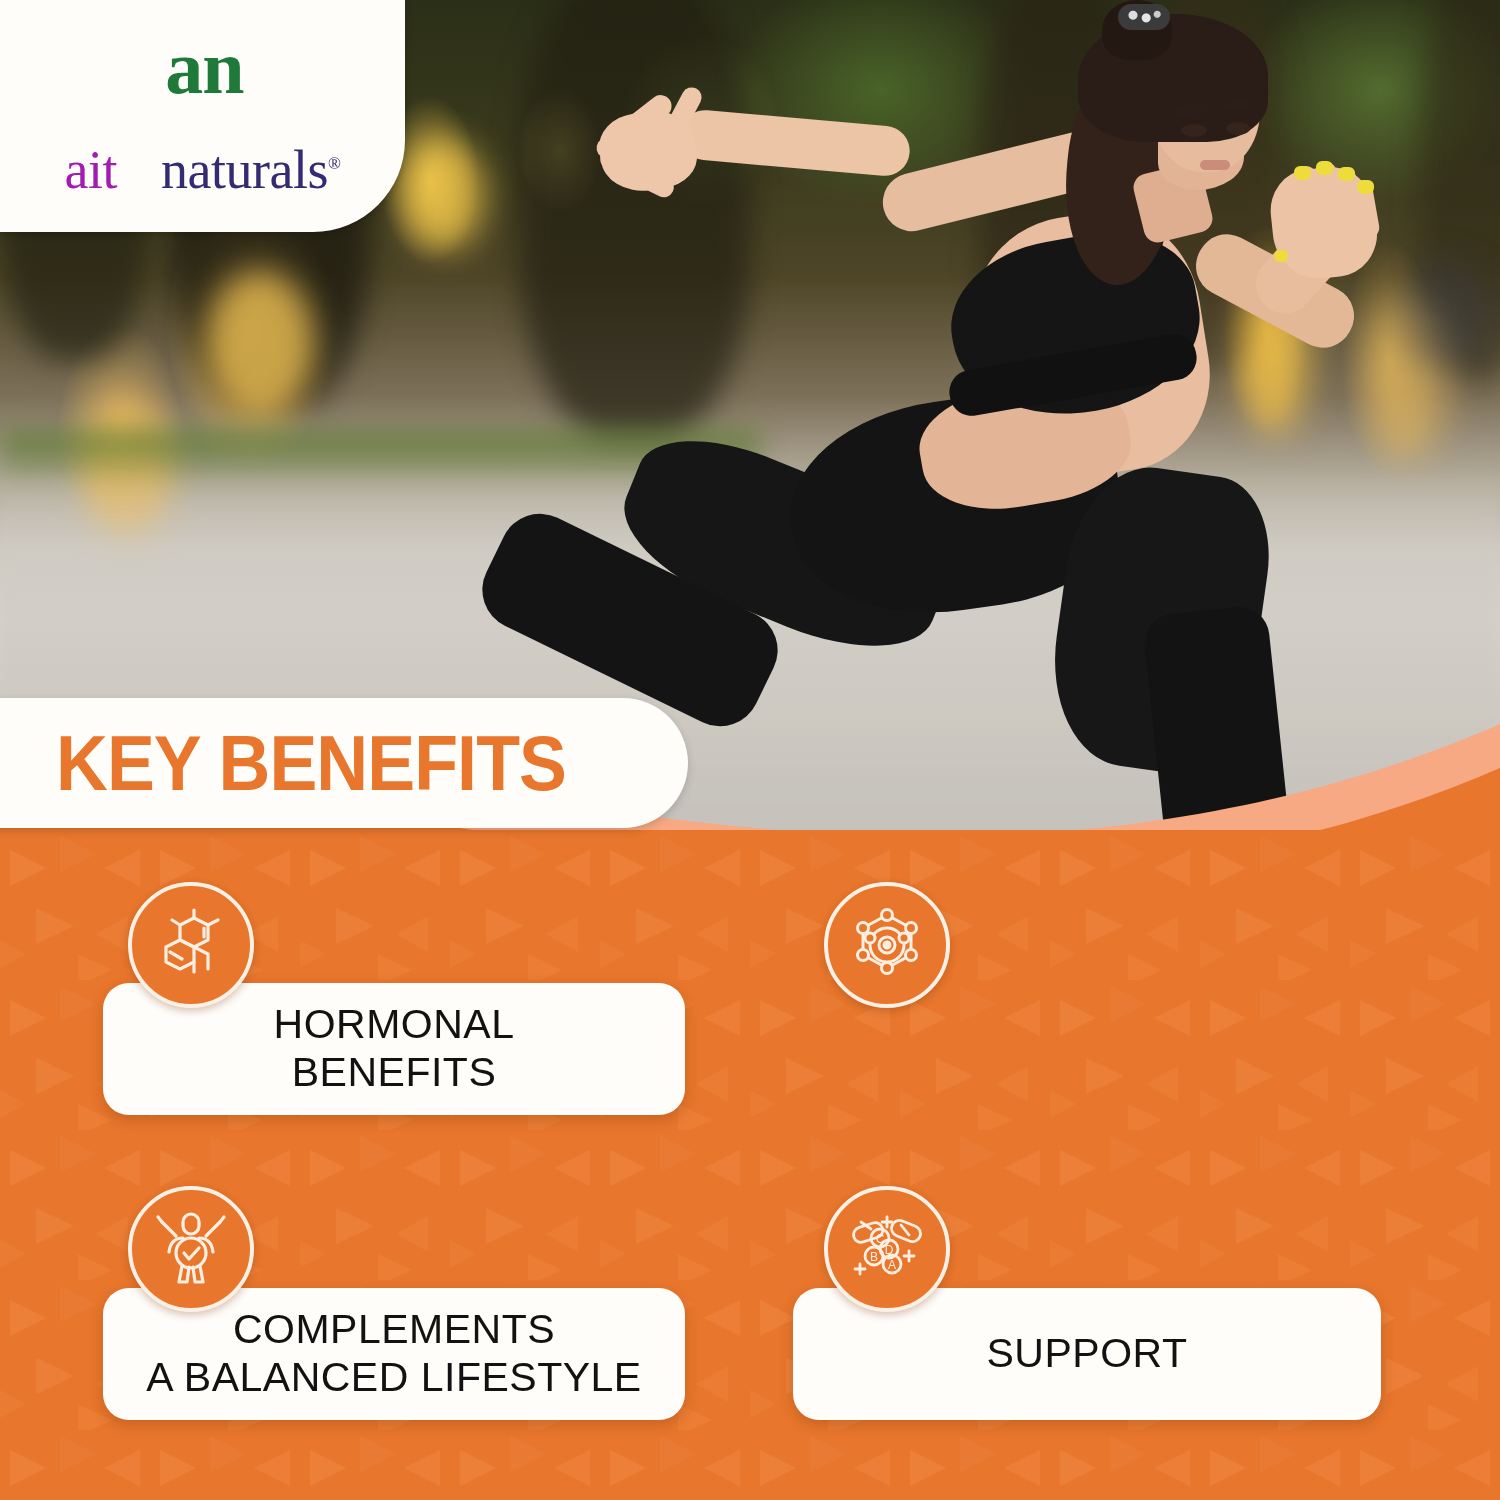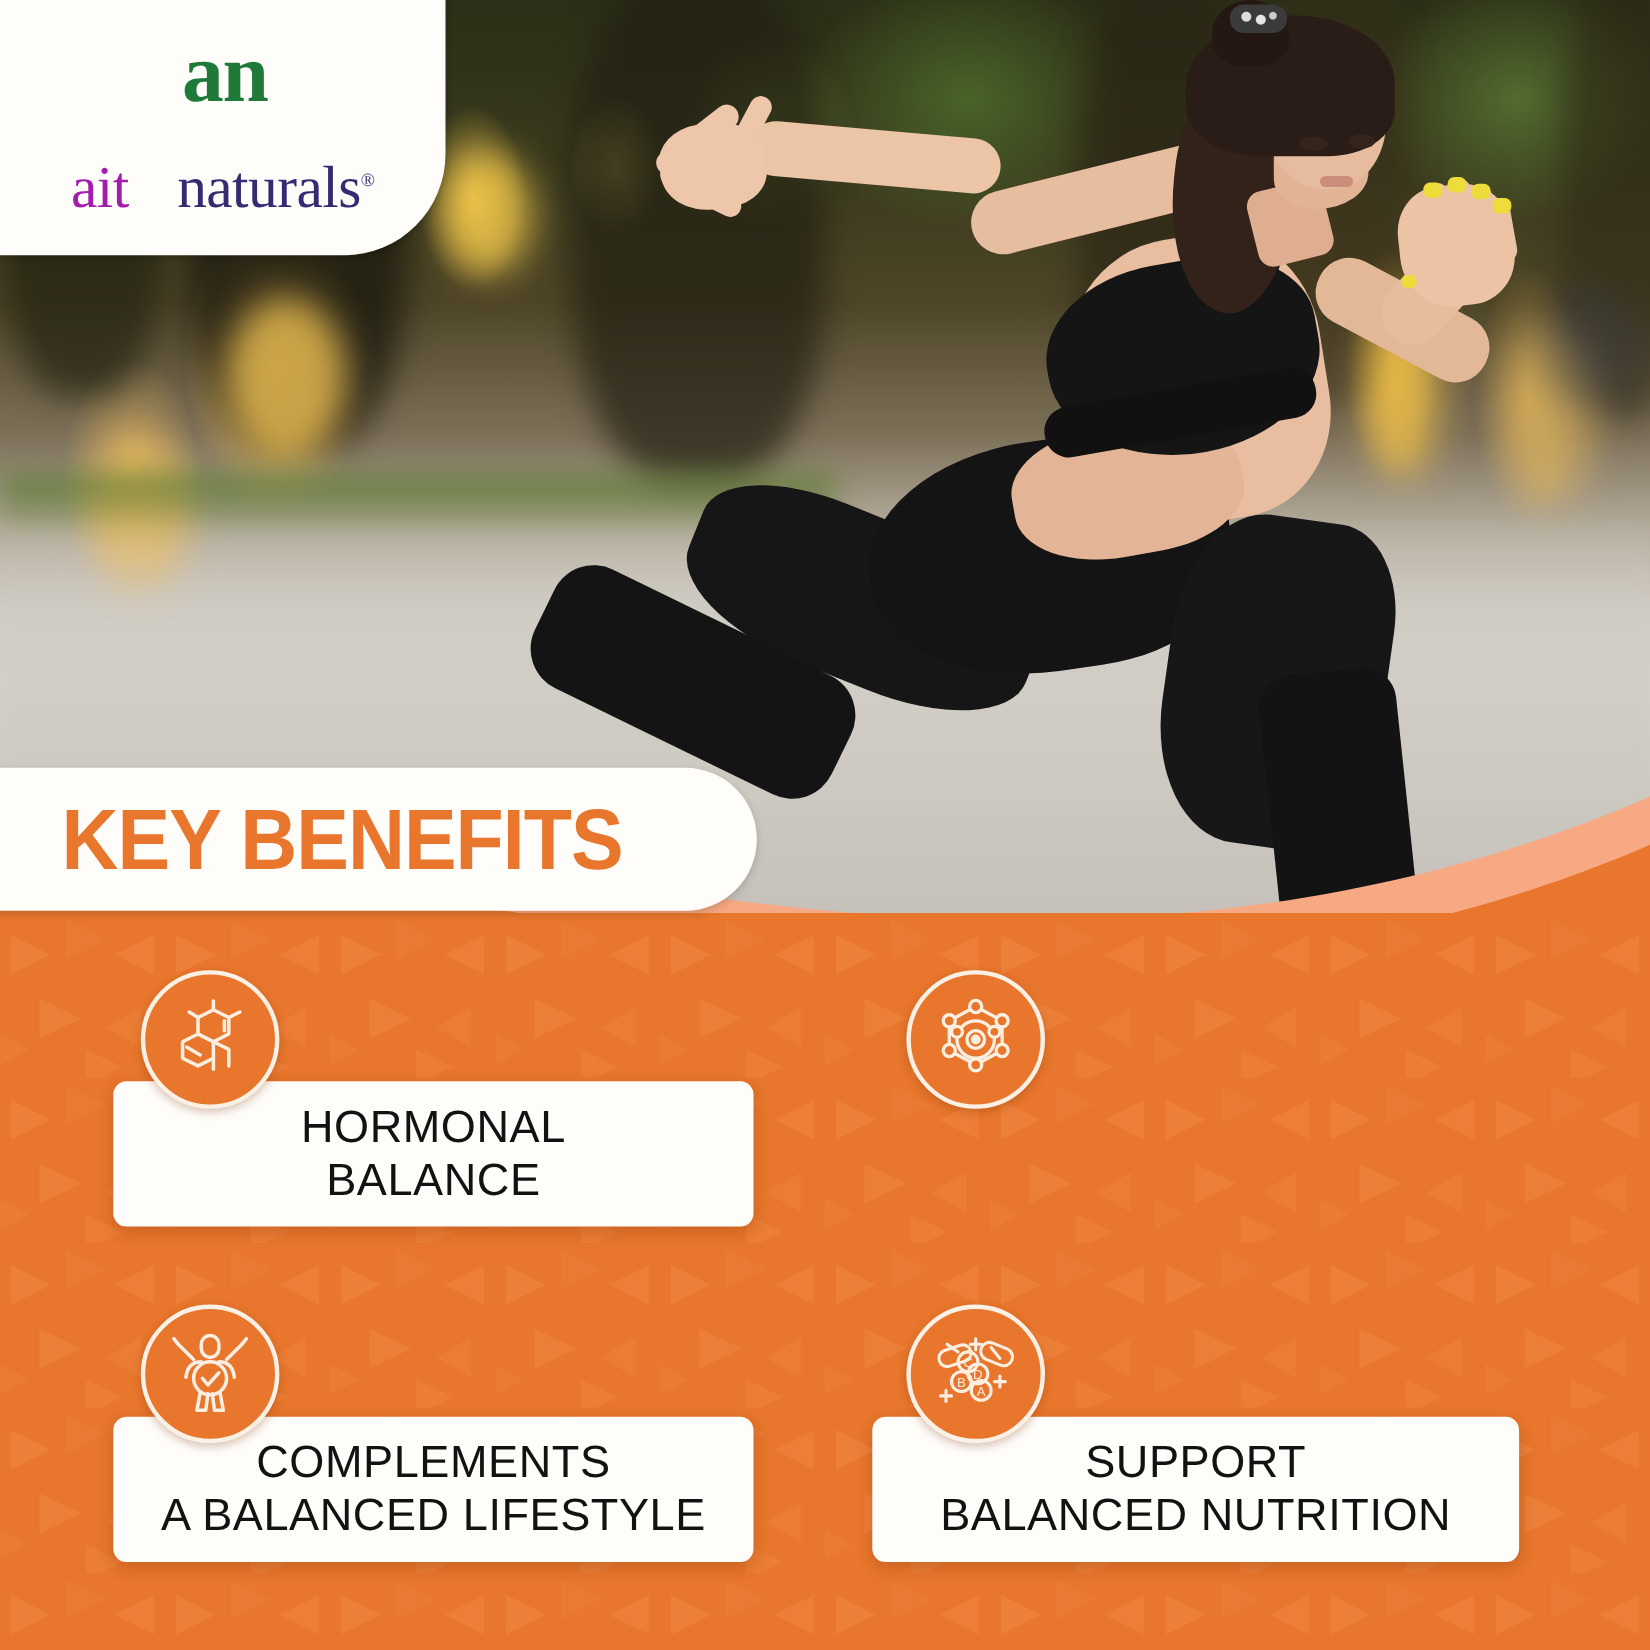--- a/index.html
+++ b/index.html
@@ -144,21 +144,21 @@
   .kb-text{
     margin-left:80px;
     font-family:"Liberation Sans Narrow","Liberation Sans",sans-serif;
     font-weight:700;font-size:78px;letter-spacing:-1px;
     color:#E8762C;transform:scaleX(.92);transform-origin:left center;
     white-space:nowrap;
   }
 
   
   .card{
-    position:absolute;background:#fffdfa;border-radius:12px;
+    position:absolute;background:#fffdfa;border-radius:26px;
     box-shadow:0 5px 14px rgba(120,50,10,.28);
     display:flex;align-items:center;justify-content:center;text-align:center;
   }
   .card-text{
     font-family:"Liberation Sans", sans-serif;
     font-size:41px;font-weight:400;color:#121212;
     line-height:1.17;letter-spacing:.5px;padding:0 16px;
   }
   .icon-circle{
     position:absolute;width:118px;height:118px;border-radius:50%;
@@ -280,21 +280,21 @@
     </div>
   </div>
 
   <div class="kb-banner">
     <div class="kb-text">KEY BENEFITS</div>
   </div>
 
   <div class="card" id="card-1">
     <div class="card-text">
       <span>HORMONAL</span><br>
-      <span>BALANCE</span>
+      <span>BENEFITS</span>
     </div>
   </div>
   <div class="icon-circle" id="icon-1">
     <svg width="74" height="74" viewBox="0 0 74 74" fill="none" stroke="#FCEFE2" stroke-width="3.2" stroke-linejoin="round" stroke-linecap="round">
       <path d="M40 10 L54 17 L54 32 L40 39 L26 32 L26 17 Z"></path>
       <path d="M26 32 L40 39 L40 54 L26 61 L12 54 L12 39 Z"></path>
       <path d="M40 39 L54 46 L54 61"></path>
       <path d="M50 20 L50 29"></path>
       <path d="M16 44 L28 51"></path>
       <path d="M54 17 L64 12"></path>
@@ -339,21 +339,20 @@
       <circle cx="37" cy="43" r="15"></circle>
       <path d="M30 43 L35 49 L45 38"></path>
       <path d="M28 56 L25 72 L33 72 L35 57"></path>
       <path d="M46 56 L49 72 L41 72 L39 57"></path>
     </svg>
   </div>
 
   <div class="card" id="card-4">
     <div class="card-text">
       <span>SUPPORT</span><br>
-      <span>BALANCED NUTRITION</span>
     </div>
   </div>
   <div class="icon-circle" id="icon-4">
     <svg width="76" height="76" viewBox="0 0 76 76" fill="none" stroke="#FCEFE2" stroke-width="2.8" stroke-linejoin="round" stroke-linecap="round">
       <rect x="4" y="14" width="30" height="15" rx="7.5" transform="rotate(-18 19 21)"></rect>
       <path d="M12 11 L22 18"></path>
       <rect x="42" y="12" width="30" height="16" rx="8" transform="rotate(22 57 20)"></rect>
       <path d="M52 14 L60 24"></path>
       <circle cx="31" cy="27" r="9"></circle>
       <circle cx="40" cy="38" r="9"></circle>

